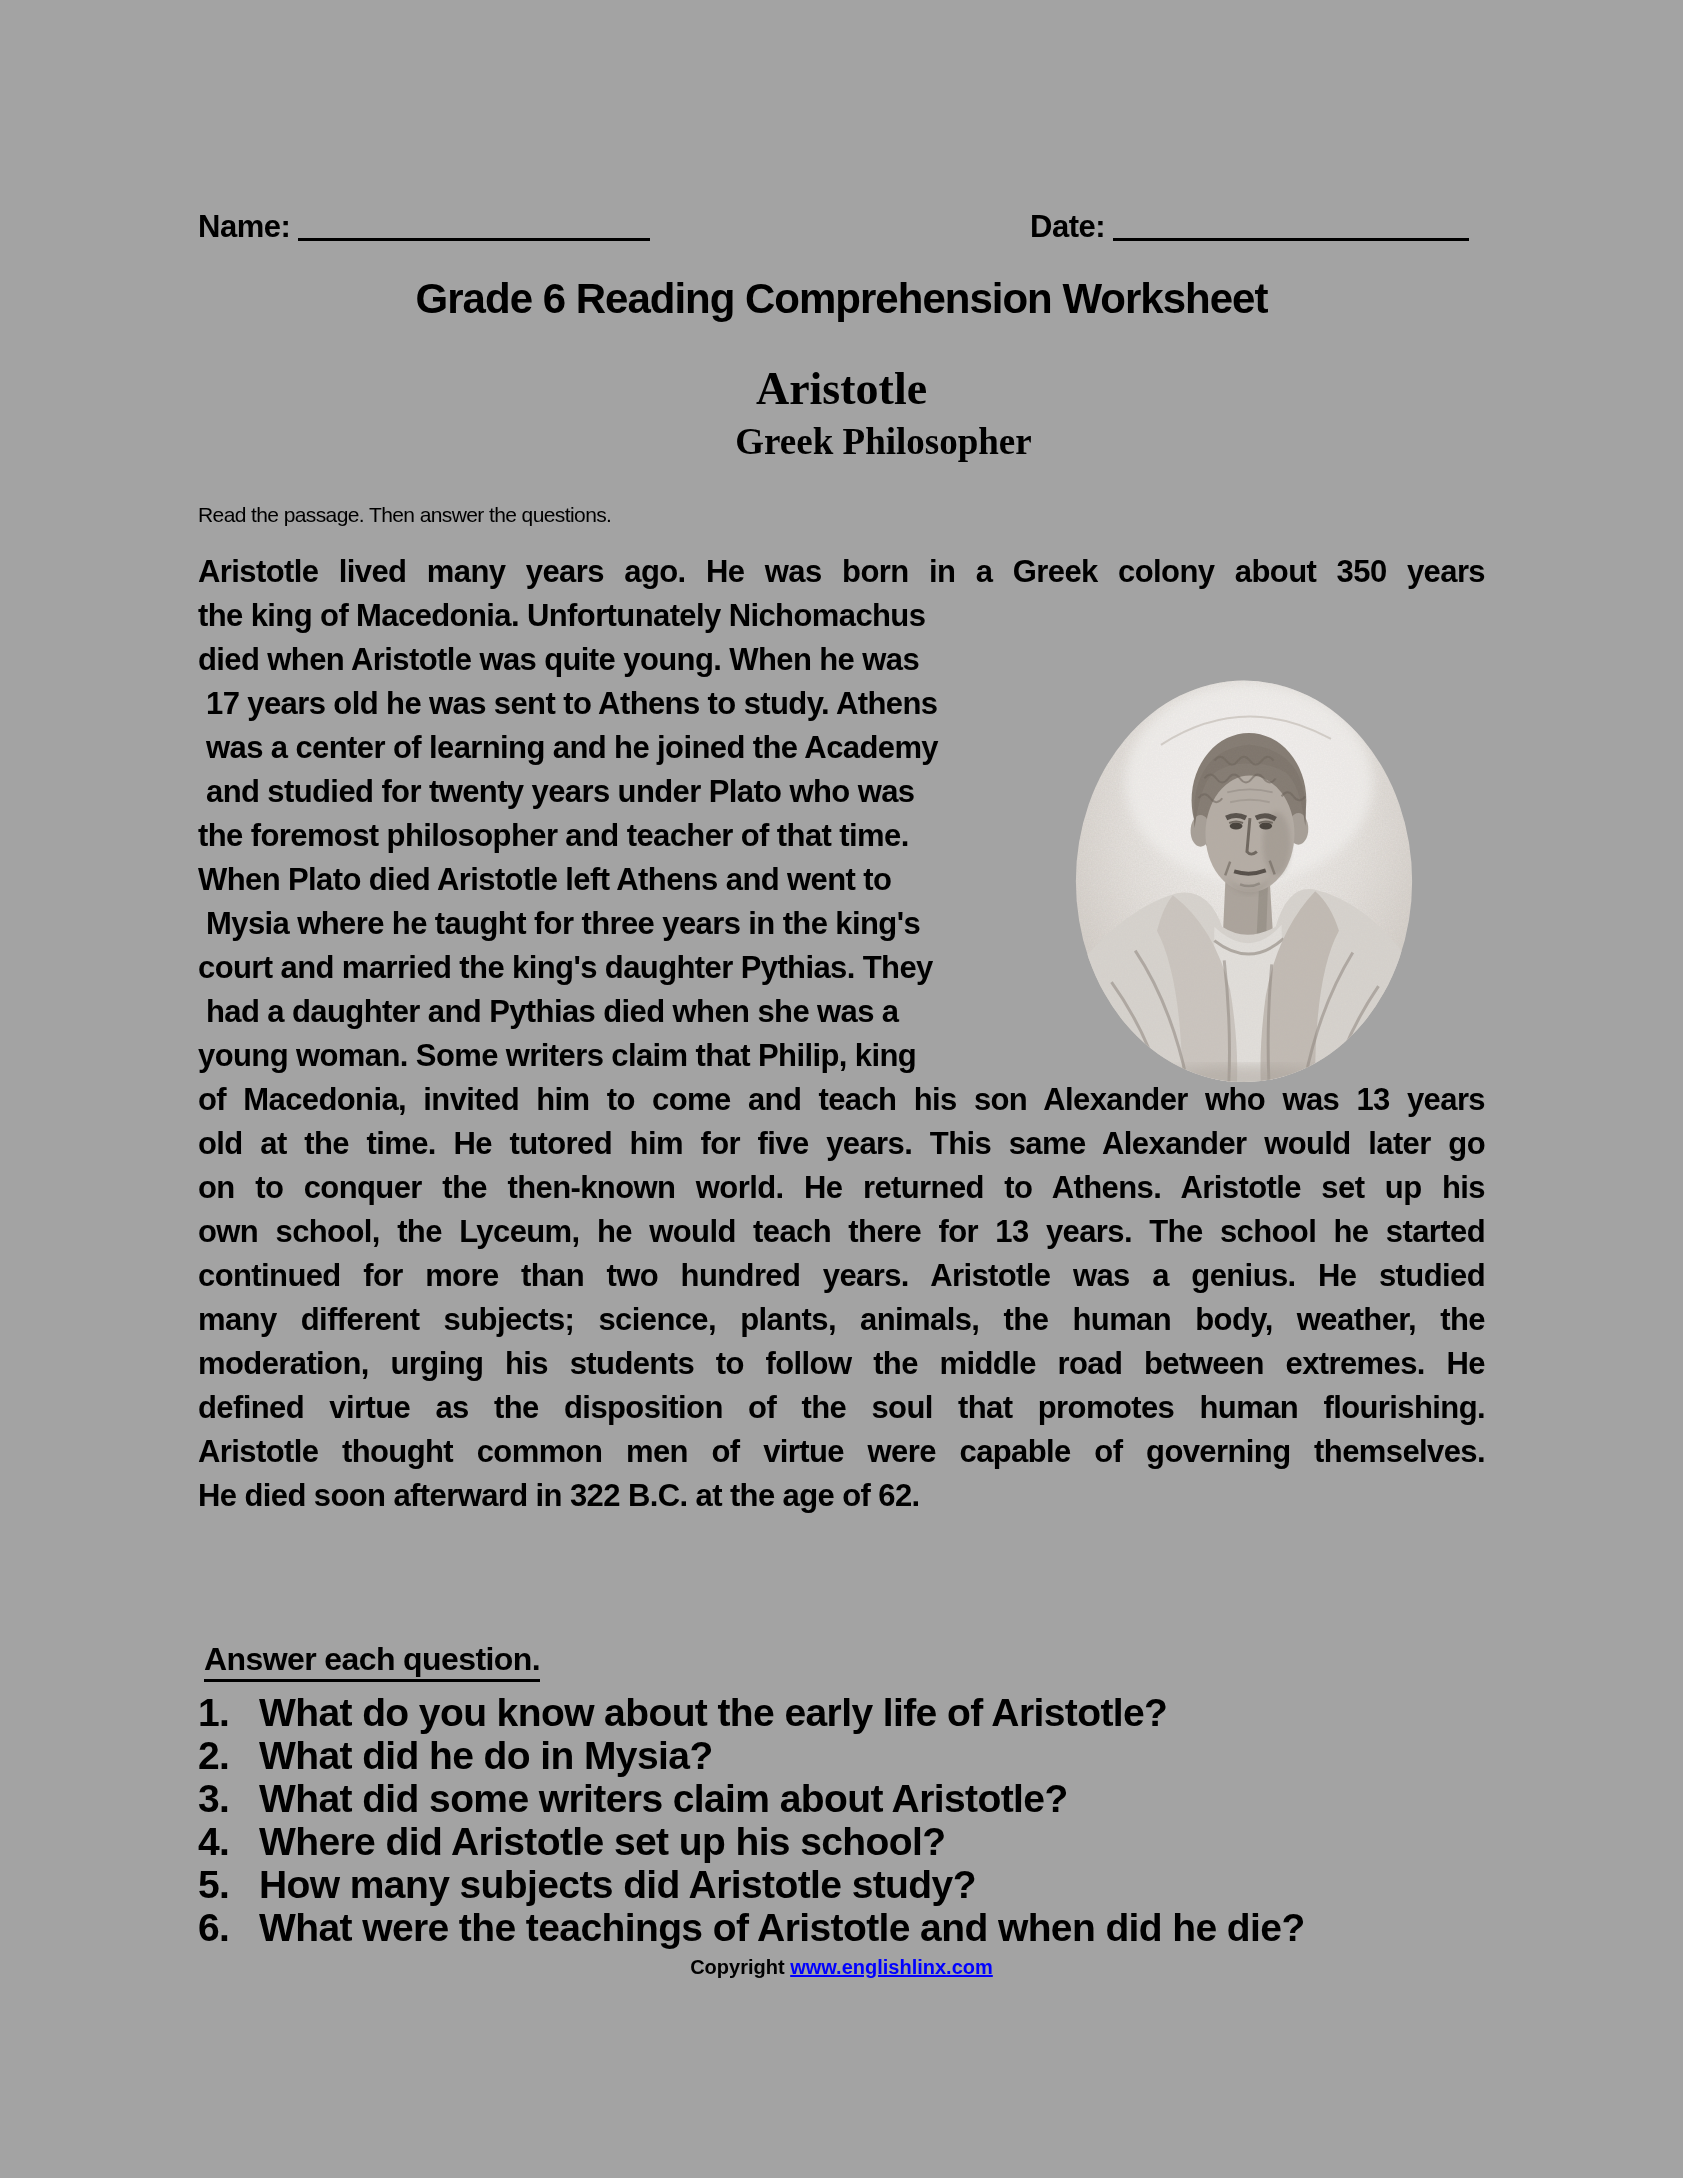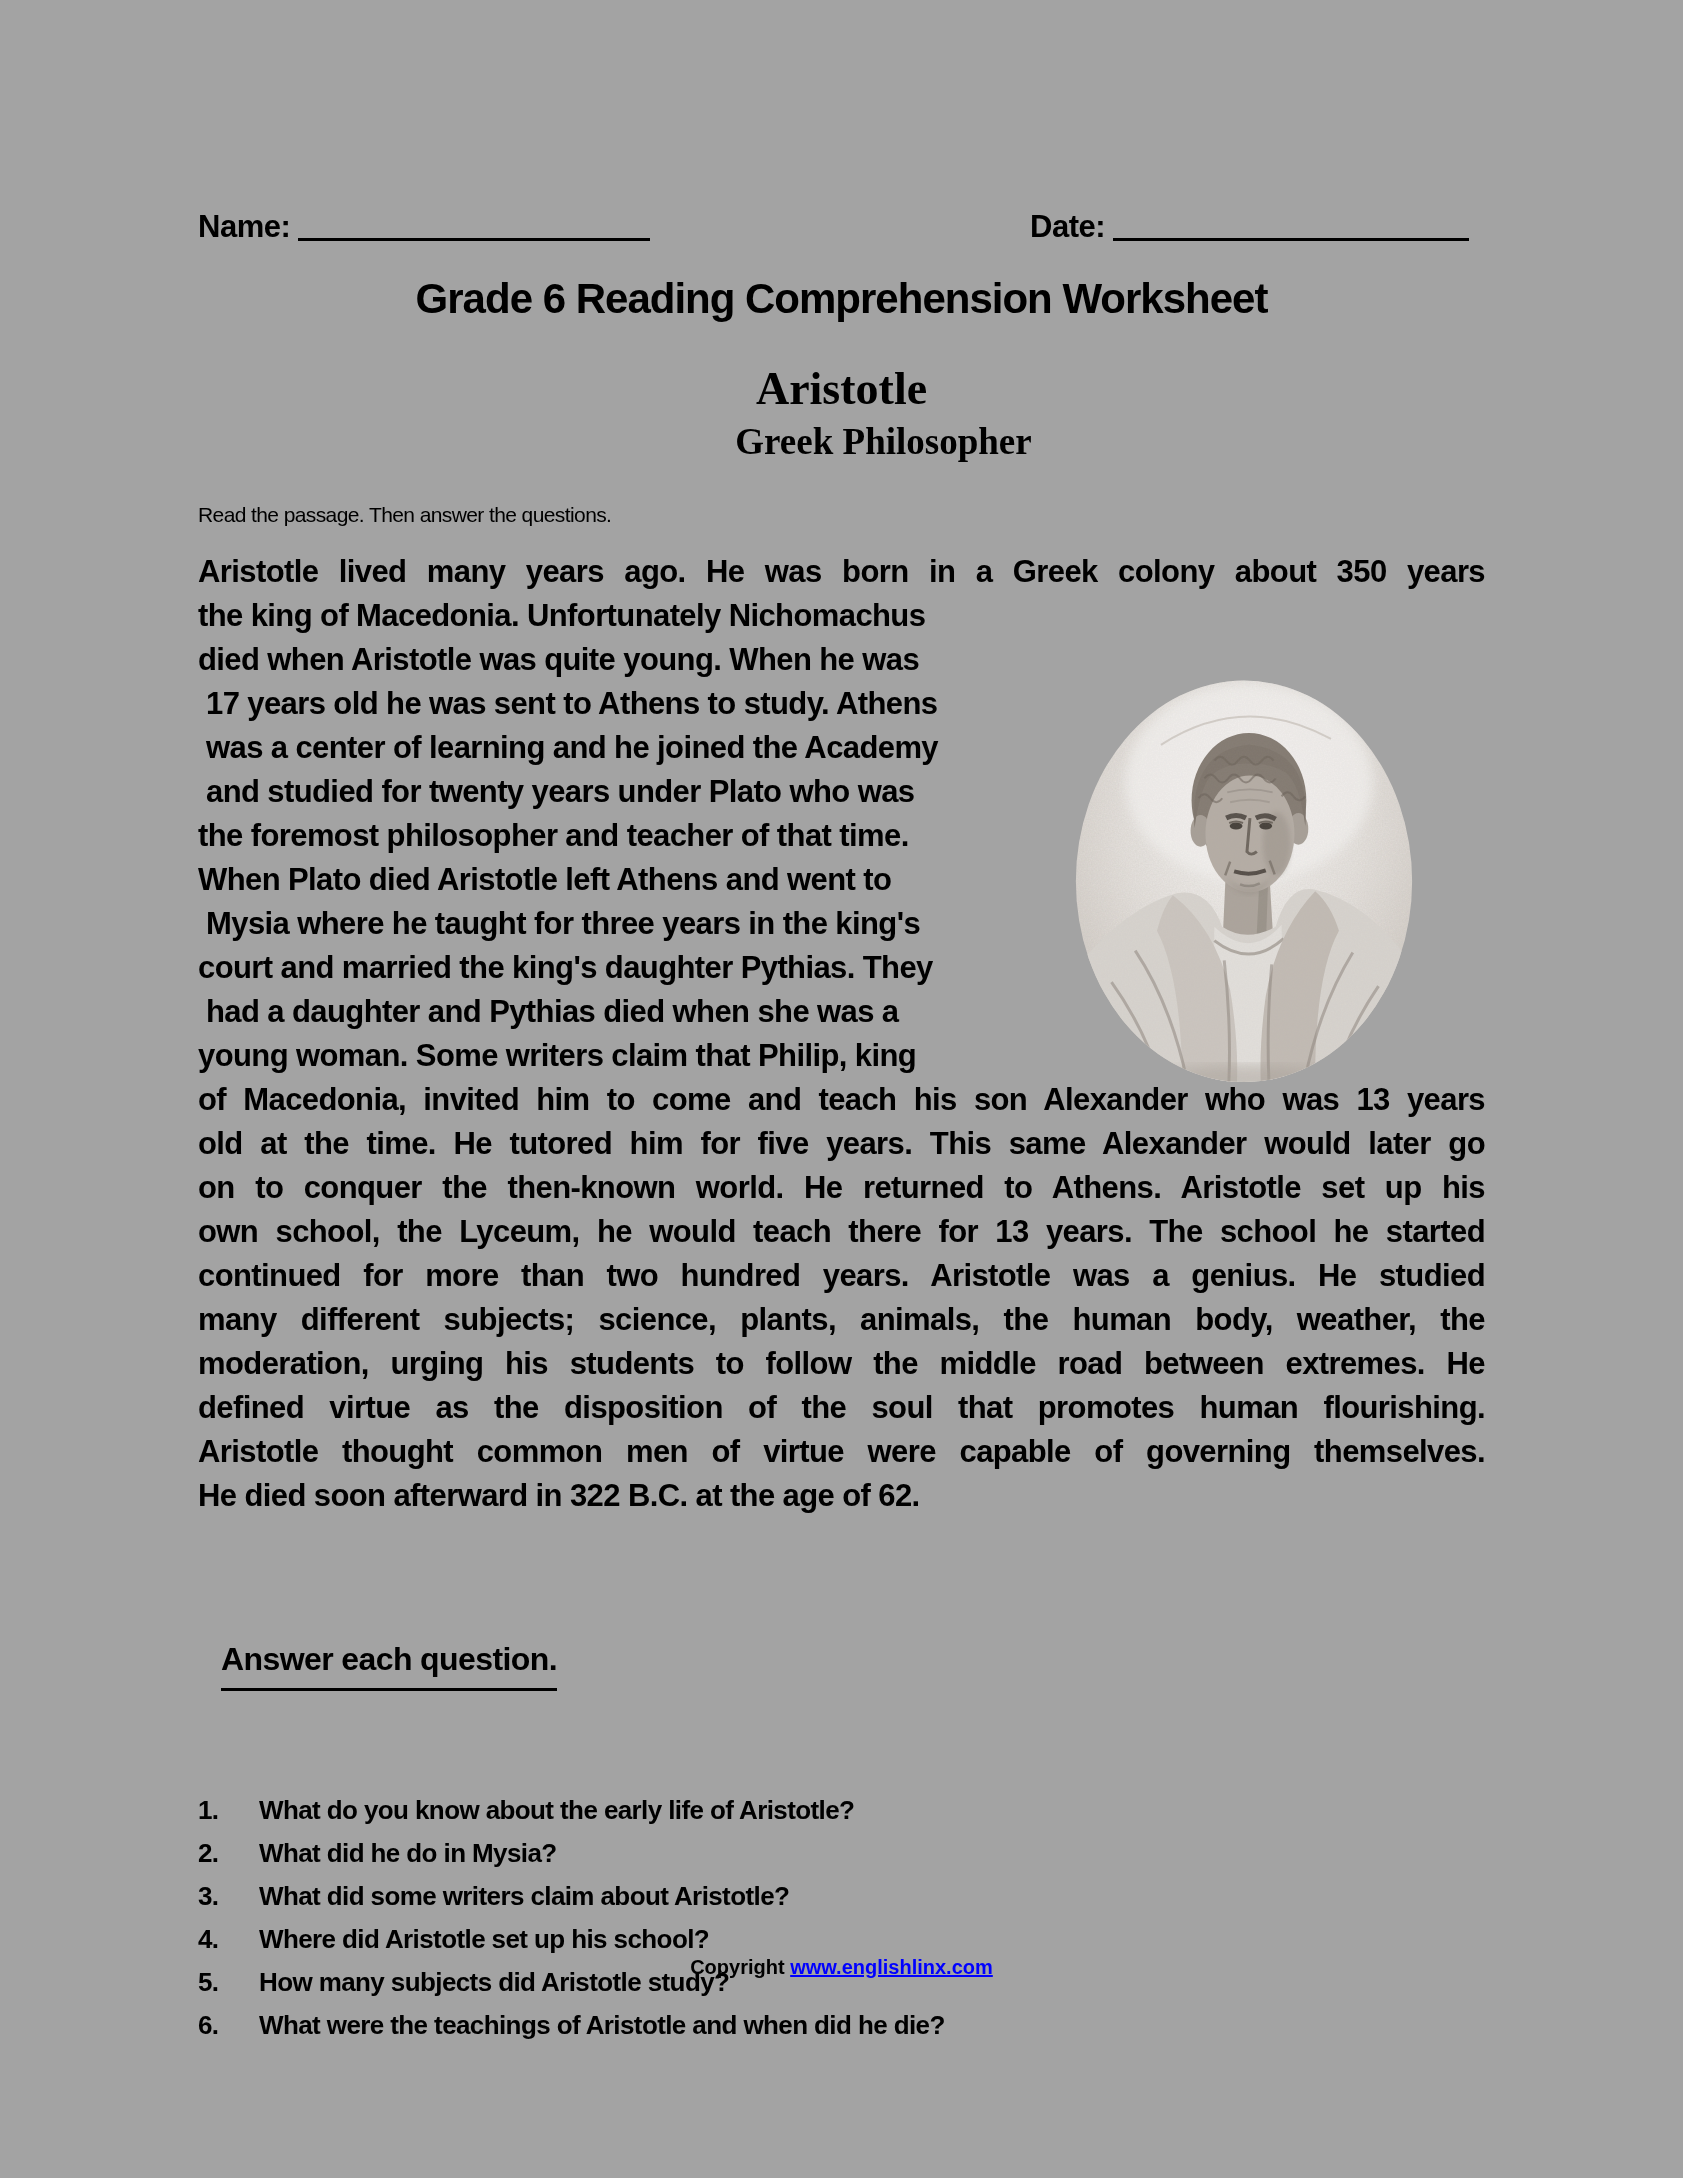--- a/index.html
+++ b/index.html
@@ -43,25 +43,25 @@
   .pline{height:44px;line-height:44px;}
   .pl-j{text-align:justify;text-align-last:justify;}
   .pl-w{white-space:pre;text-align:left;}
   .pl-p{text-align:left;white-space:pre;}
   
   .portrait{position:absolute;top:634px;left:1066px;width:356px;height:465px;}
   
   .answer-header{
     position:absolute;top:1641px;left:204px;
     font-weight:bold;font-size:32px;letter-spacing:-0.6px;
-    border-bottom:3px solid #000;padding-bottom:10px;white-space:nowrap;margin-left:17px;
+    border-bottom:3px solid #000;padding-bottom:1px;white-space:nowrap;
   }
   .questions{
-    position:absolute;top:1789px;left:198px;width:1287px;
-    font-weight:bold;font-size:26px;letter-spacing:-0.6px;
+    position:absolute;top:1691px;left:198px;width:1287px;
+    font-weight:bold;font-size:39px;letter-spacing:-0.6px;
   }
   .qrow{height:43px;line-height:43px;white-space:nowrap;}
   .qnum{display:inline-block;width:61px;}
   
   .footer{
     position:absolute;top:1956px;left:0;width:1683px;
     text-align:center;font-weight:bold;font-size:20px;
   }
   .footer a{color:#0000ff;text-decoration:underline;font-weight:bold;}
 </style>

